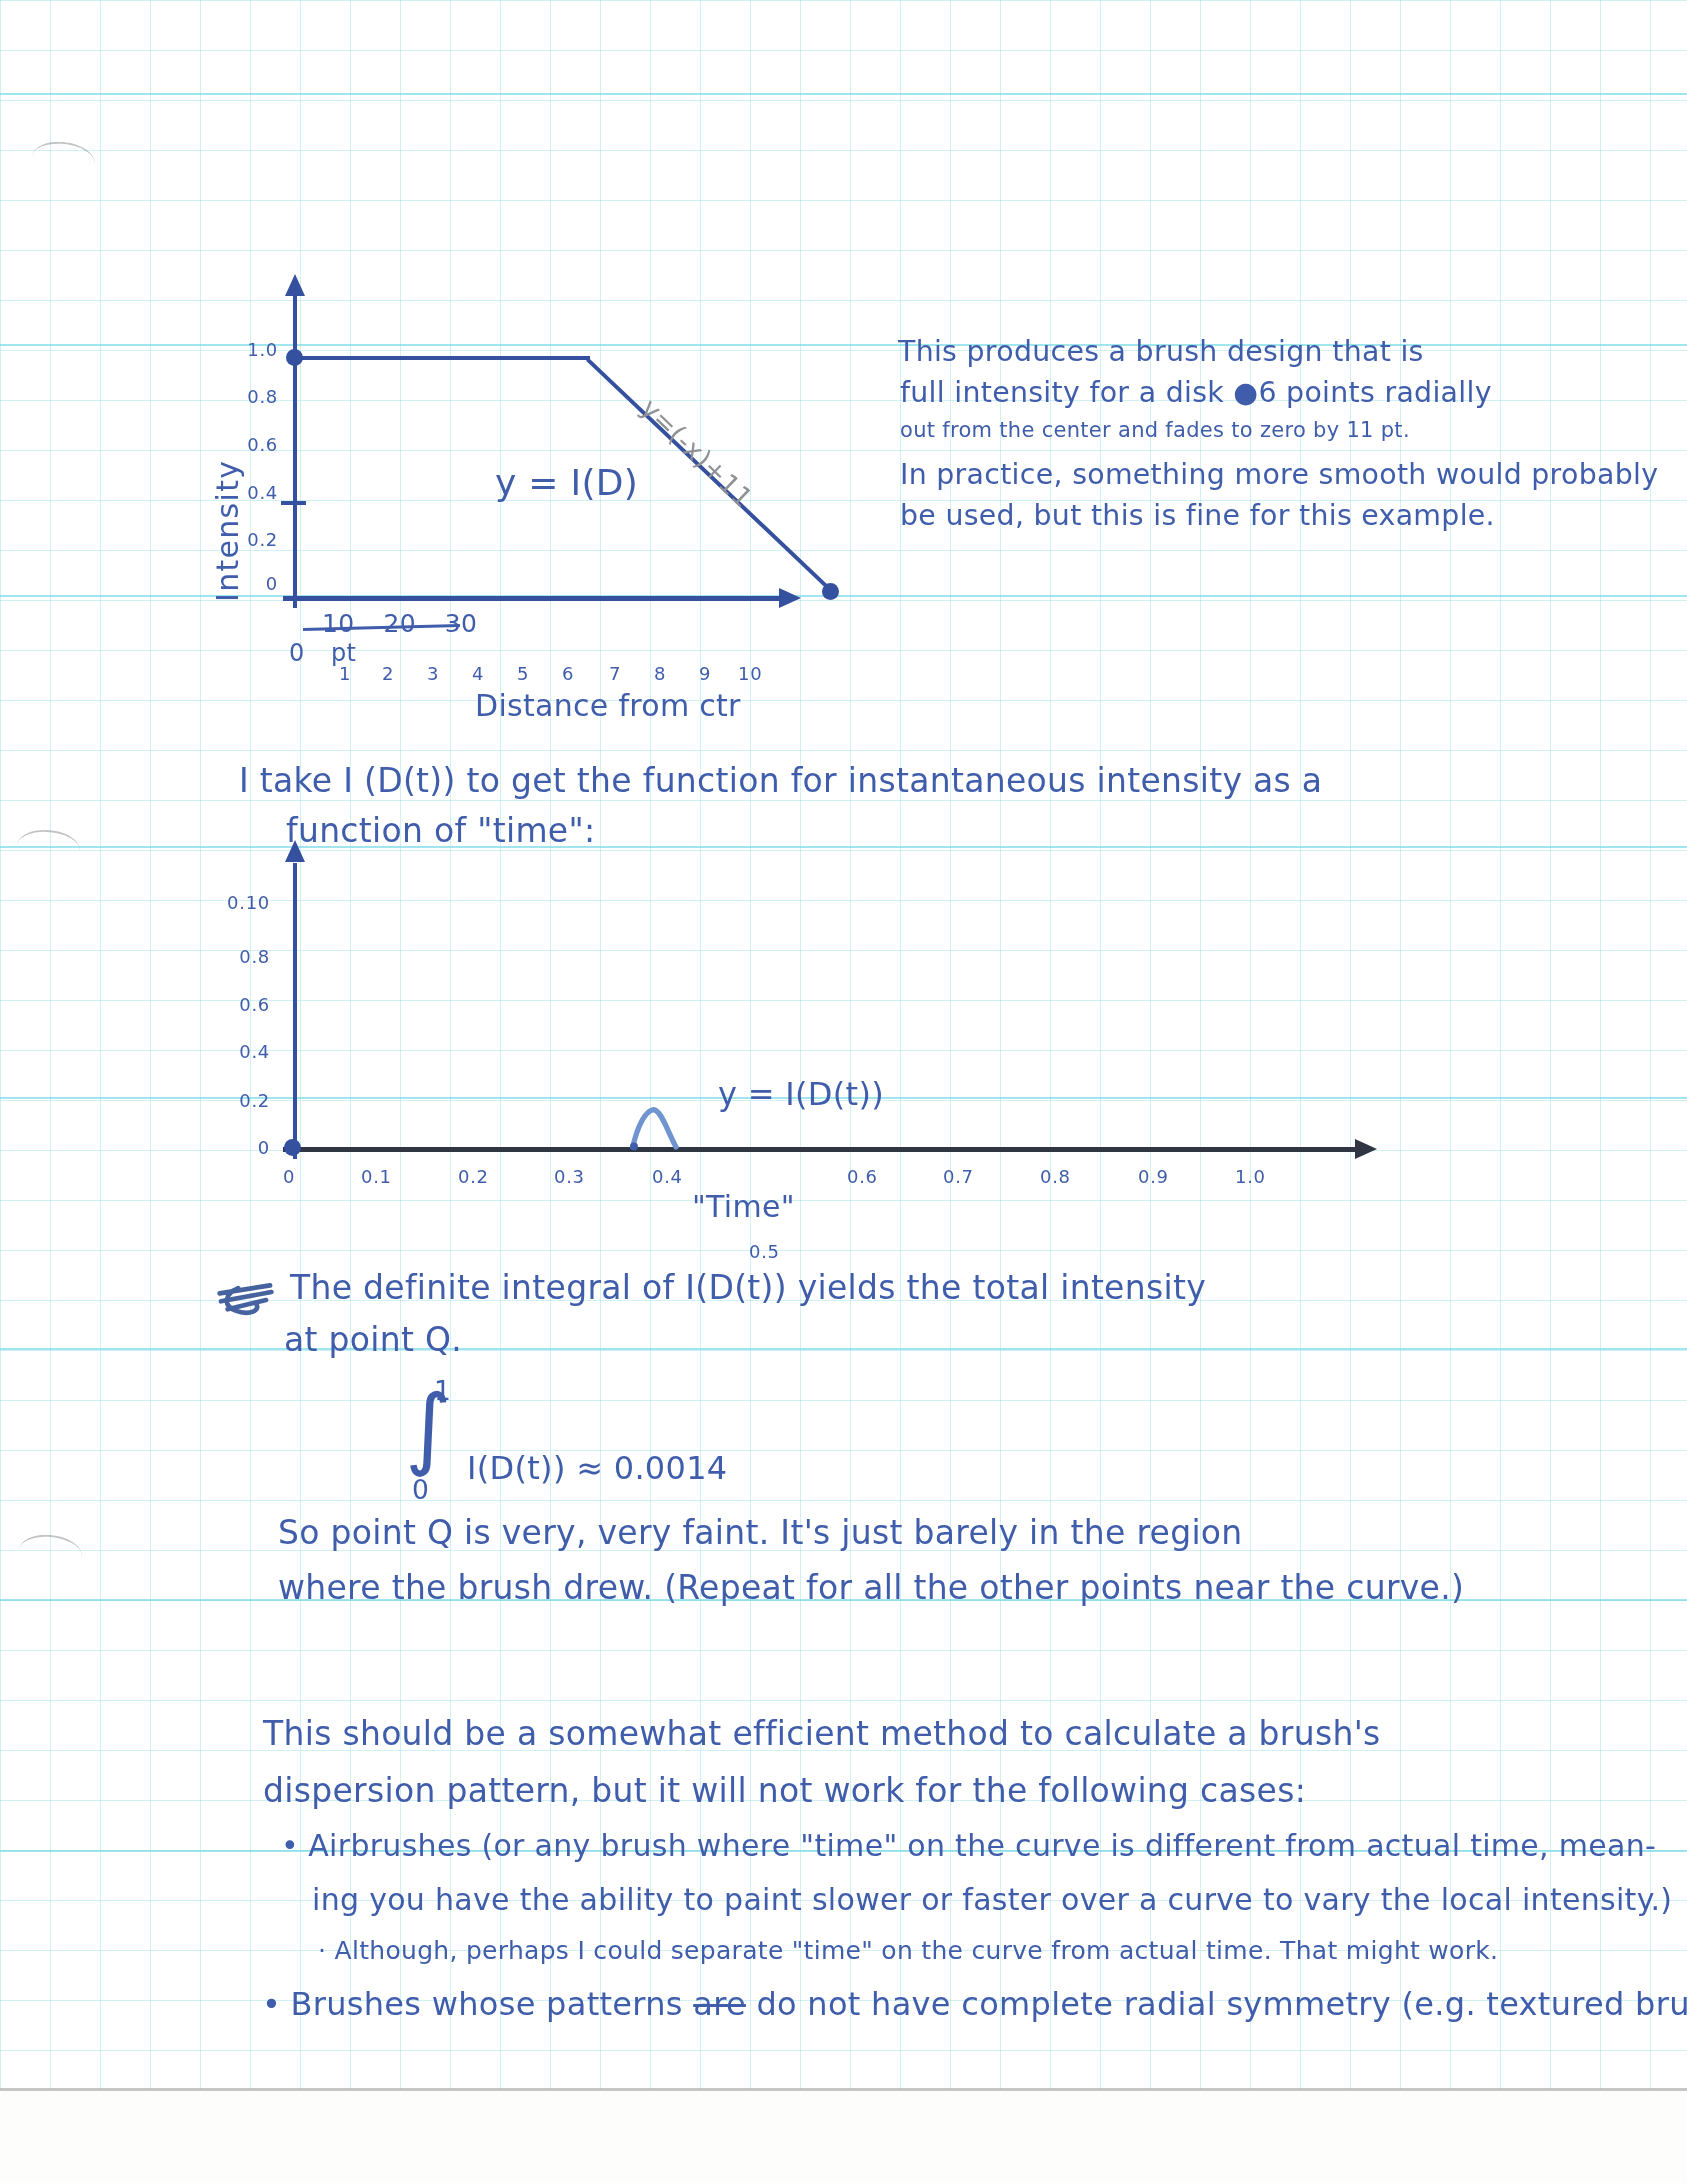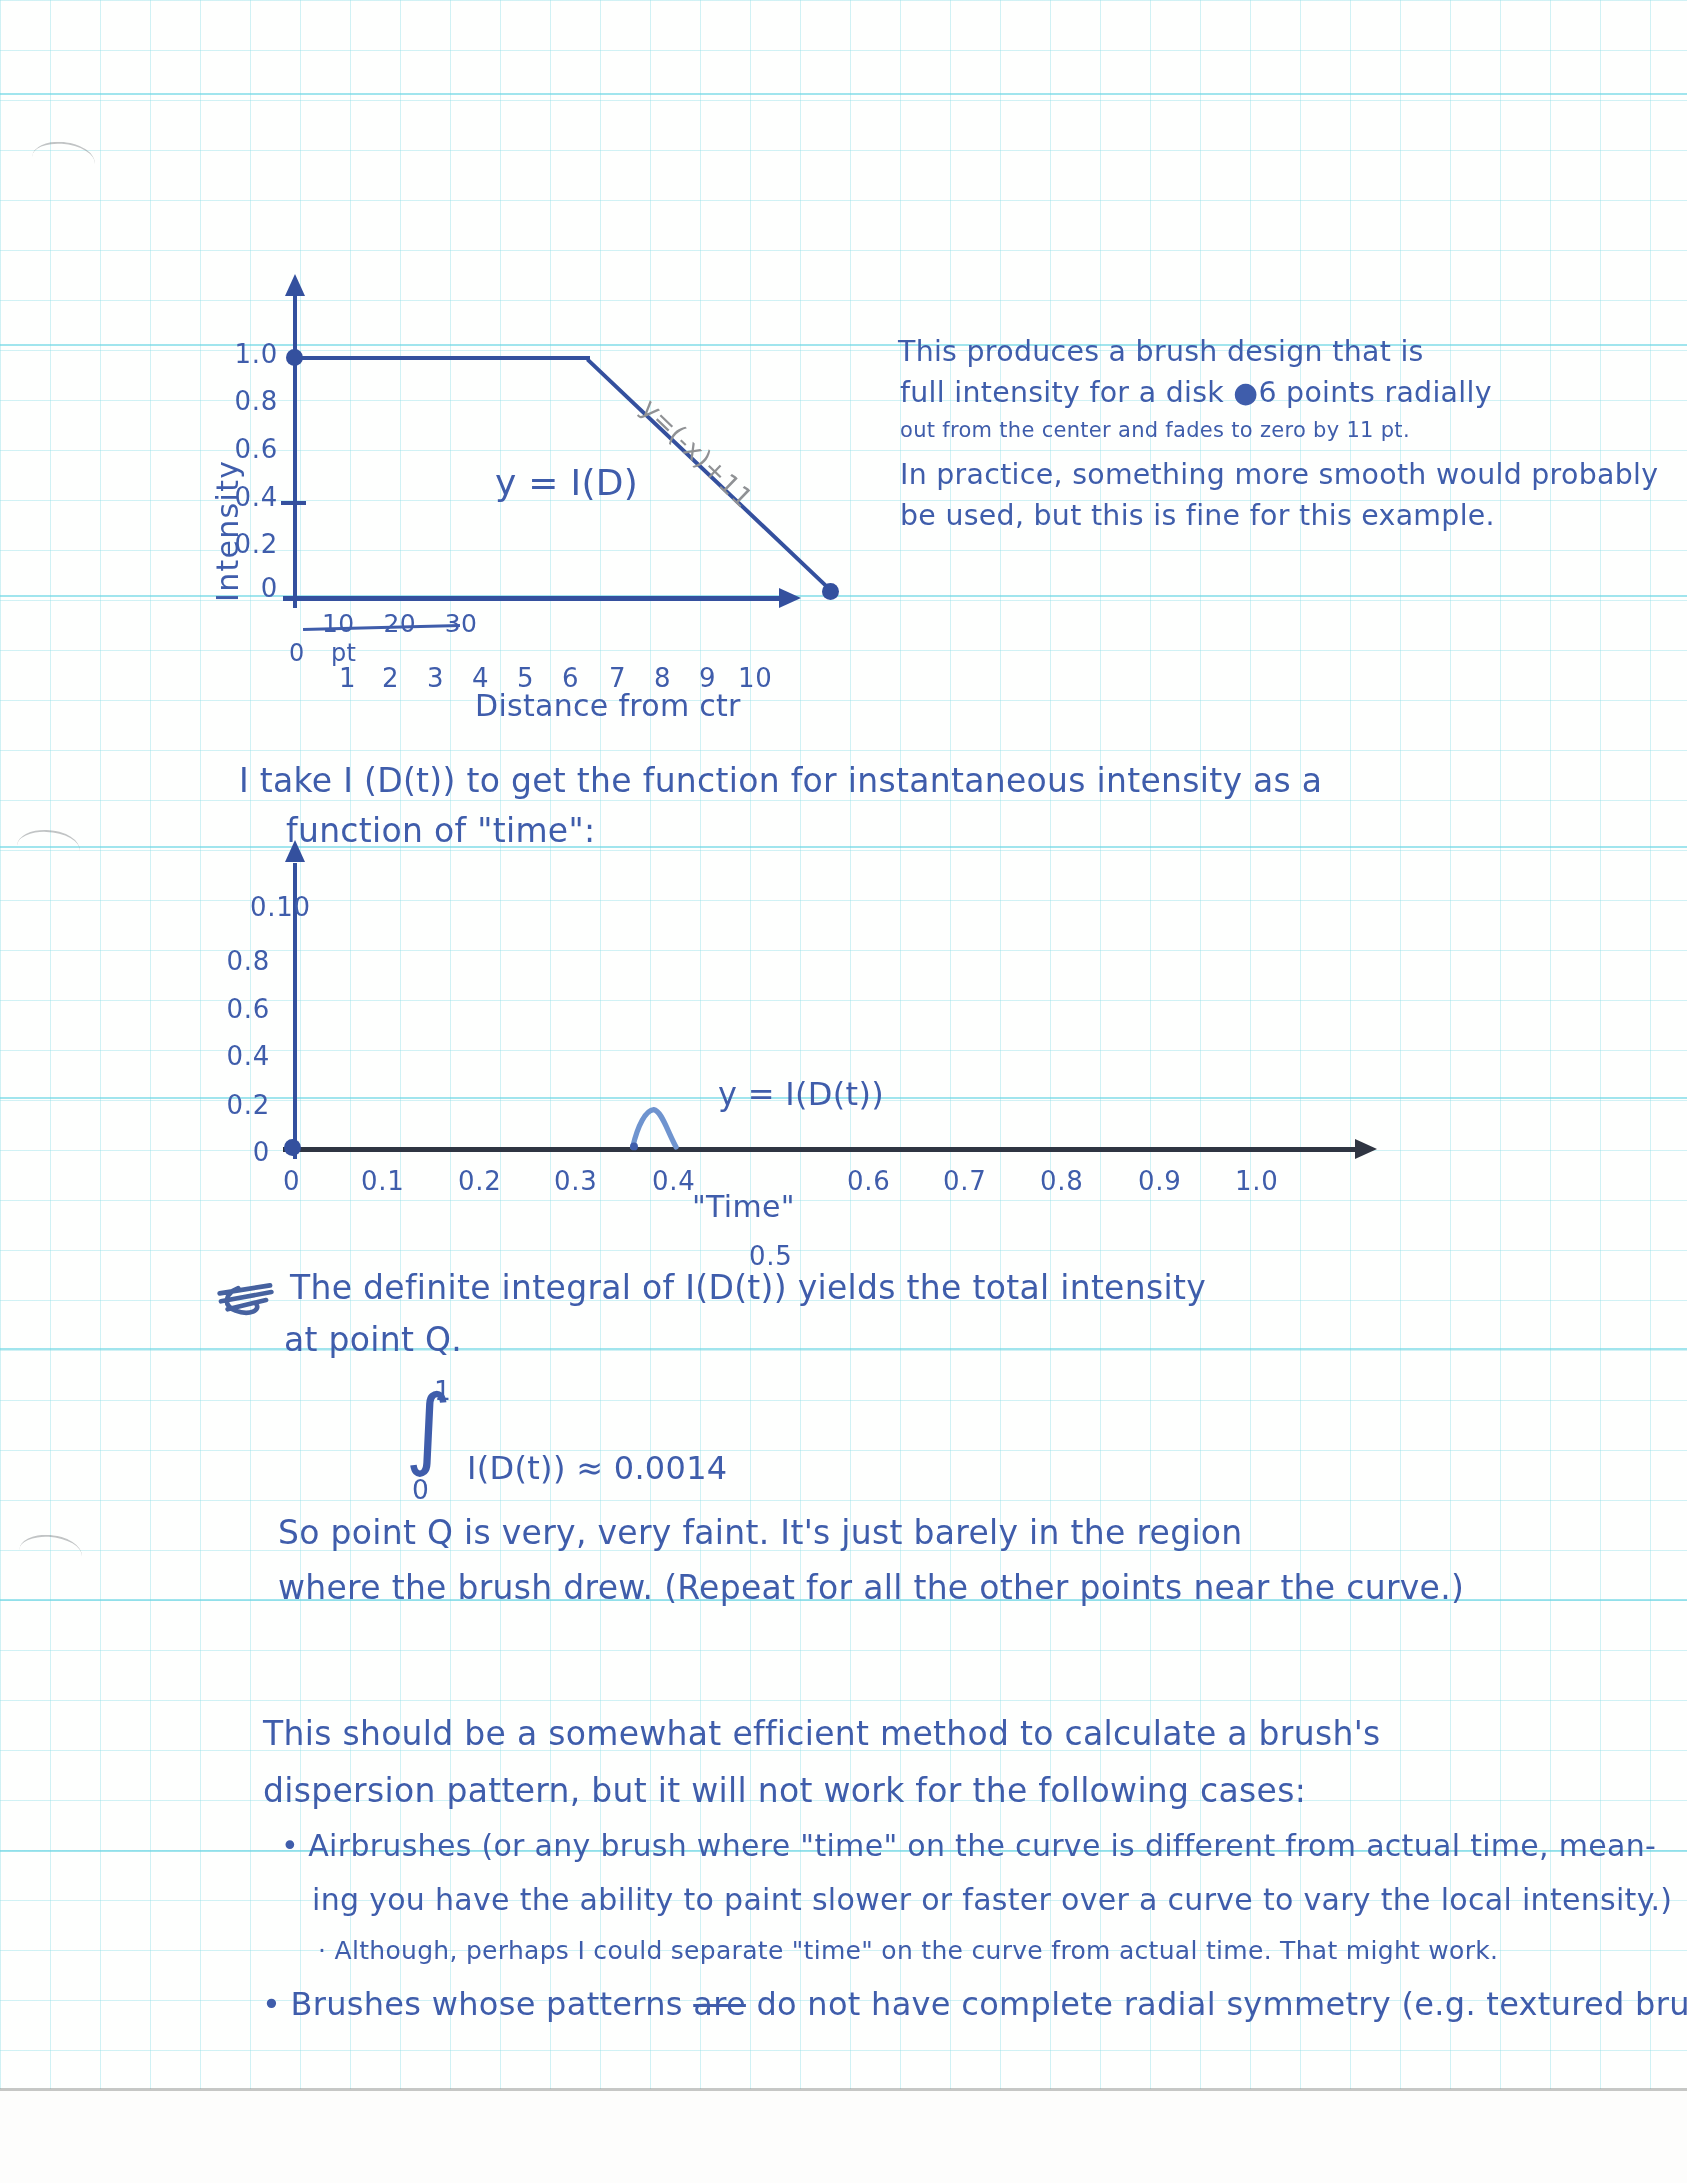--- a/index.html
+++ b/index.html
@@ -28,21 +28,21 @@
   }
   .paper-edge{position:absolute;left:0;top:2088px;width:1687px;height:2.6px;background:rgba(130,132,130,.45);}
   .hw{position:absolute;white-space:nowrap;letter-spacing:0.3px;line-height:1.15;}
   .vline{position:absolute;background:var(--ink-dark);}
   .hline{position:absolute;background:var(--ink-dark);}
   .diag{position:absolute;height:4px;background:var(--ink-dark);transform-origin:left center;border-radius:2px;}
   .dot{position:absolute;width:17px;height:17px;border-radius:50%;background:var(--ink-dark);}
   .arrow-up{position:absolute;width:0;height:0;border-left:10px solid transparent;border-right:10px solid transparent;border-bottom:22.5px solid var(--ink-dark);}
   .arrow-right{position:absolute;width:0;height:0;border-top:10px solid transparent;border-bottom:10px solid transparent;border-left:22.5px solid var(--ink-dark);}
   .arrow-right.dark{border-left-color:var(--dark-axis);}
-  .tick-label{position:absolute;font-size:26px;letter-spacing:0.7px;}
+  .tick-label{position:absolute;font-size:18px;letter-spacing:0.7px;}
   .tick-label.r{width:60px;text-align:right;}
   .rot-ylabel{position:absolute;transform:rotate(-90deg);transform-origin:left top;font-size:30px;letter-spacing:1.3px;}
   .strike-line{position:absolute;height:3.3px;background:var(--ink);transform:rotate(-1.5deg);}
   .struck{text-decoration:line-through;text-decoration-thickness:2.6px;}
   .pencil{color:var(--pencil);}
   .curl{position:absolute;width:63px;height:36px;border-top:2.6px solid rgba(120,124,128,.45);border-radius:50% 60% 0 0;}
   .bullet-glyph{display:inline-block;margin-right:9.3px;}
 </style>
 </head>
 <body>
@@ -119,21 +119,21 @@
     <div class="arrow-up" style="left:285px;top:840px;"></div>
     <div class="hline" style="left:283px;top:1147px;width:1074px;height:5.3px;background:var(--dark-axis);"></div>
     <div class="arrow-right dark" style="left:1355px;top:1139px;"></div>
     <div class="dot" style="left:284px;top:1139px;"></div>
 
     <svg style="position:absolute;left:627px;top:1105px;" width="60" height="46" viewBox="0 0 90 70">
       <path d="M8 64 C16 30, 28 8, 40 7 C52 9, 60 38, 74 64" fill="none" stroke="#6f94cf" stroke-width="8" stroke-linecap="round"></path>
       <circle cx="10" cy="63" r="6" fill="#3f5dab"></circle>
     </svg>
 
-    <div class="tick-label r" style="left:210px;top:892px;margin-left:40px;">0.10</div>
+    <div class="tick-label r" style="left:210px;top:892px;">0.10</div>
     <div class="tick-label r" style="left:210px;top:946px;">0.8</div>
     <div class="tick-label r" style="left:210px;top:994px;">0.6</div>
     <div class="tick-label r" style="left:210px;top:1041px;">0.4</div>
     <div class="tick-label r" style="left:210px;top:1090px;">0.2</div>
     <div class="tick-label r" style="left:210px;top:1137px;">0</div>
 
     <div class="tick-label" style="left:283px;top:1166px;">0</div>
     <div class="tick-label" style="left:361px;top:1166px;">0.1</div>
     <div class="tick-label" style="left:458px;top:1166px;">0.2</div>
     <div class="tick-label" style="left:554px;top:1166px;">0.3</div>

